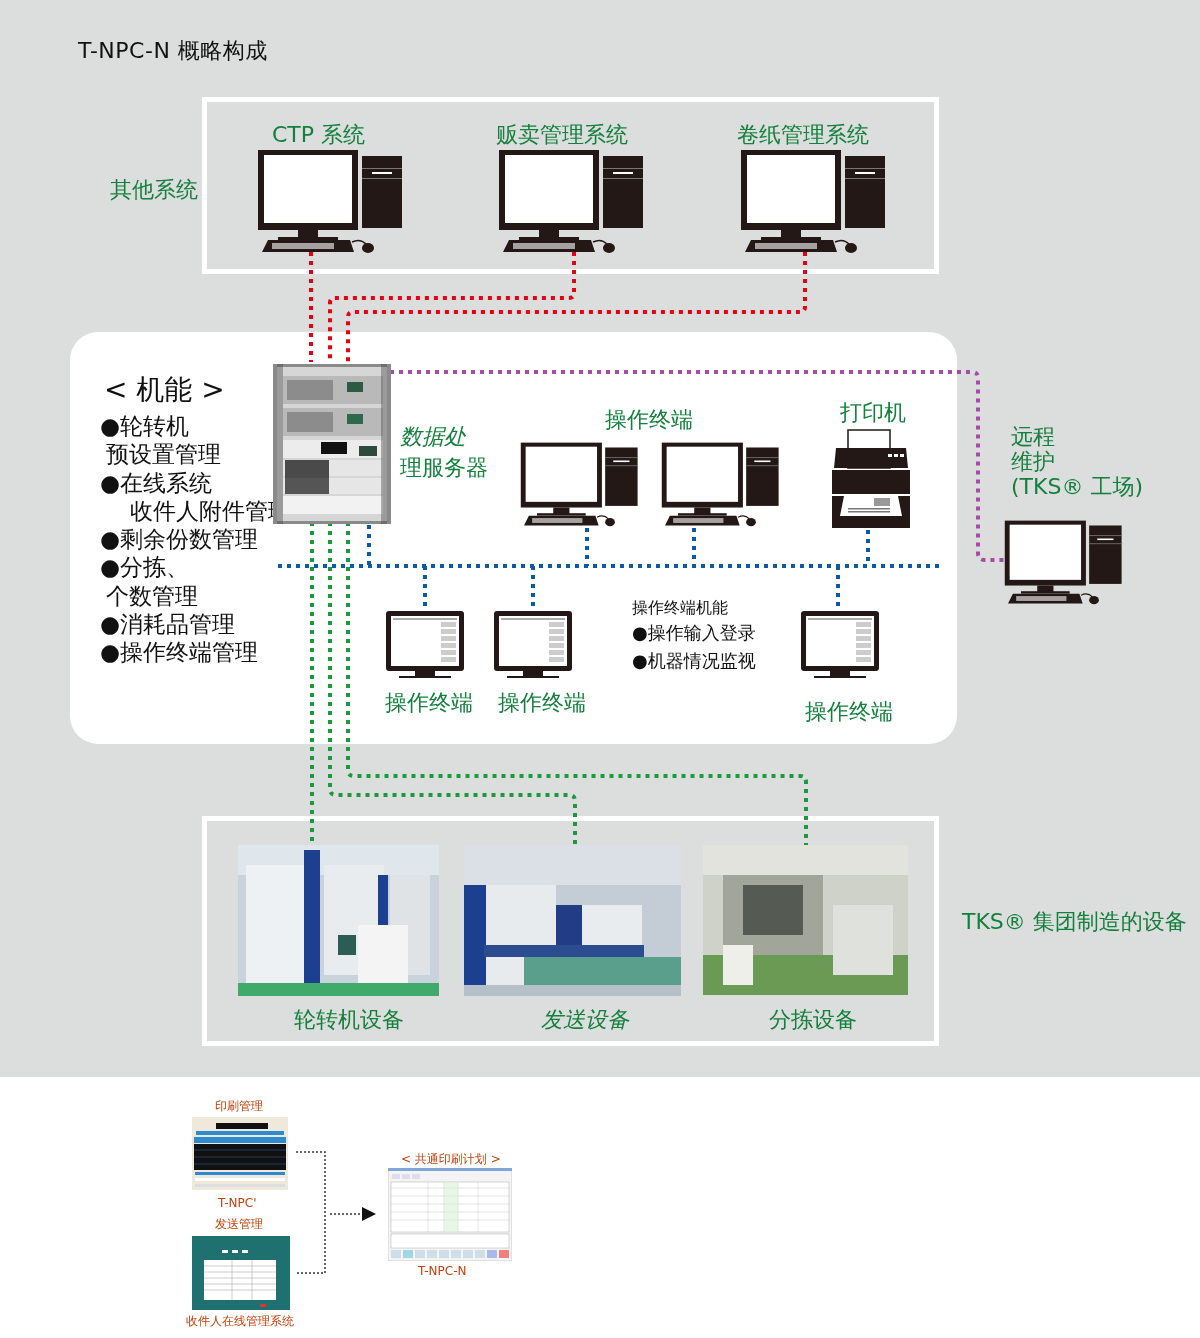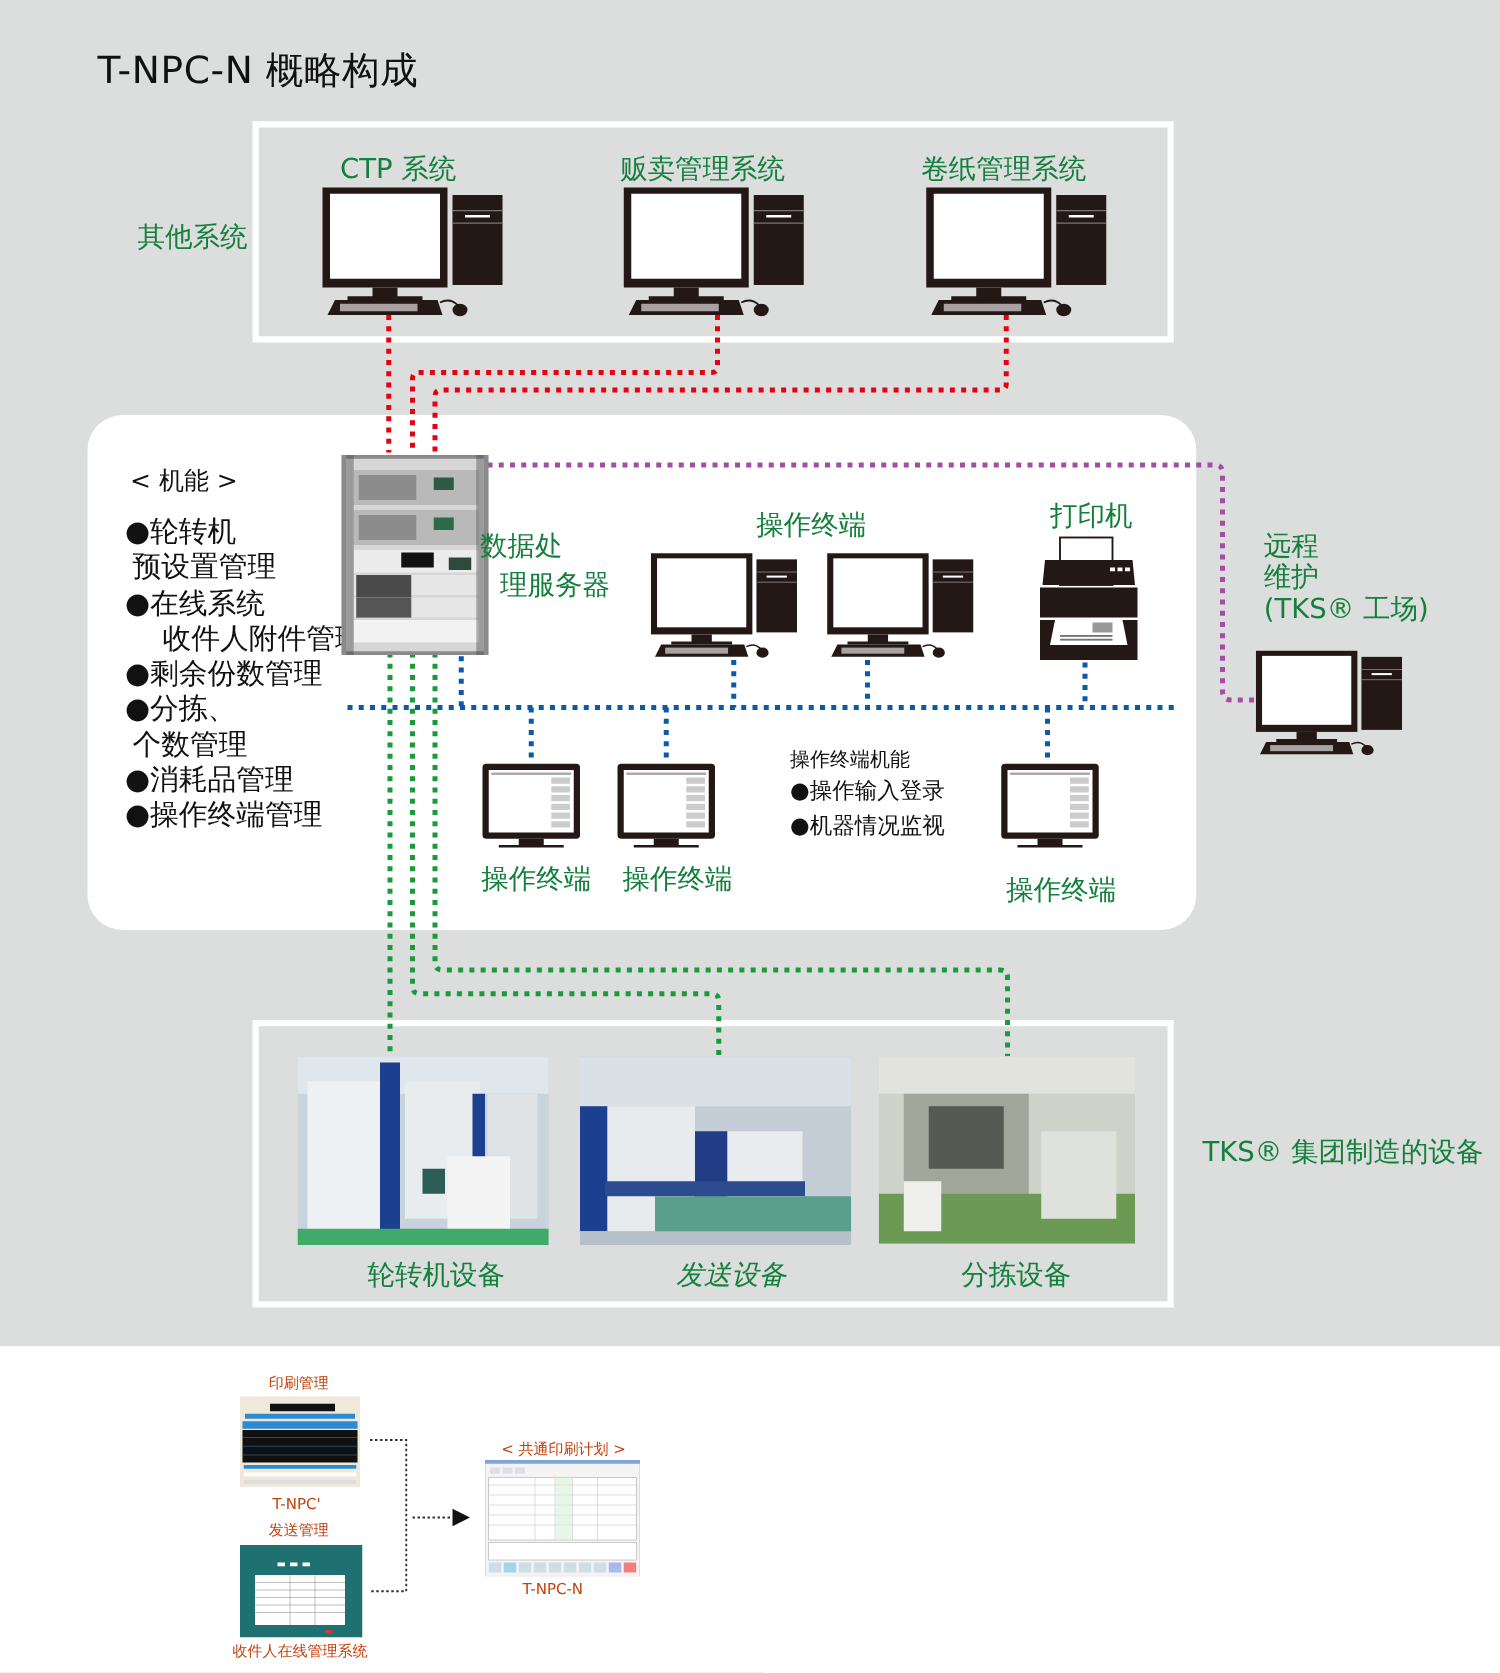--- a/index.html
+++ b/index.html
@@ -1,24 +1,24 @@
 <!DOCTYPE html>
 <html><head>
 <meta charset="utf-8">
 <style>
   html,body{margin:0;padding:0;}
   body{width:1200px;height:1338px;position:relative;background:#fff;font-family:"DejaVu Sans","Liberation Sans",sans-serif;color:#111;overflow:hidden;}
   .top-bg{position:absolute;left:0;top:0;width:1200px;height:1077px;background:#dcdddd;}
   .abs{position:absolute;}
-  .title{left:78px;top:36px;font-size:30px;letter-spacing:0.5px;color:#111;}
+  .title{left:78px;top:36px;font-size:22px;letter-spacing:0.5px;color:#111;}
   .box-frame{position:absolute;border:5px solid #fff;box-sizing:border-box;}
   .panel{position:absolute;background:#fff;border-radius:28px;}
   .lbl{position:absolute;font-size:22px;color:#15803d;white-space:nowrap;}
   .lbl-sm{position:absolute;font-size:12px;color:#c2410c;white-space:nowrap;}
-  .func-title{position:absolute;left:104px;top:371px;font-size:20px;}
+  .func-title{position:absolute;left:104px;top:371px;font-size:28px;}
   .func-list{position:absolute;left:100px;top:412px;font-size:23px;line-height:28.3px;}
   .func-list div{white-space:nowrap;}
   .ind1{padding-left:6px;}
   .ind2{padding-left:30px;}
   .opfunc{position:absolute;left:632px;top:598px;}
   .opfunc .h{font-size:16px;font-family:Liberation Serif, serif;}
   .opfunc .b{font-size:18px;line-height:28px;}
   svg.lines{position:absolute;left:0;top:0;width:1200px;height:1338px;pointer-events:none;}
 </style>
 </head>
@@ -131,21 +131,21 @@
     <rect x="48" y="78" width="26" height="12" fill="#111"></rect>
     <rect x="86" y="82" width="18" height="10" fill="#2e4a3c"></rect>
   <rect x="10" y="96" width="100" height="16" fill="#e6e6e6"></rect>
     <rect x="12" y="96" width="44" height="34" fill="#4a4a4a"></rect>
   <rect x="10" y="114" width="100" height="16" fill="#e6e6e6"></rect>
     <rect x="12" y="114" width="44" height="16" fill="#555"></rect>
   <rect x="10" y="132" width="100" height="18" fill="#f2f2f2"></rect>
   <rect x="4" y="0" width="6" height="160" fill="#444" opacity=".4"></rect>
     <rect x="108" y="0" width="6" height="160" fill="#444" opacity=".4"></rect>
 </svg>
-<div class="lbl" style="left:384px;top:422px;">数据处</div>
+<div class="lbl" style="left:400px;top:422px;font-style:italic;">数据处</div>
 <div class="lbl" style="left:400px;top:453px;">理服务器</div>
 
 <div class="lbl" style="left:605px;top:405px;">操作终端</div>
 <svg class="abs" style="left:519px;top:441px;" width="122" height="86" viewBox="0 0 150 106">
   <rect x="2" y="2" width="100" height="80" fill="#231815"></rect>
     <rect x="8" y="7" width="88" height="68" fill="#fff"></rect>
   <rect x="42" y="82" width="20" height="8" fill="#231815"></rect>
     <rect x="22" y="89" width="60" height="3" fill="#231815"></rect>
   <rect x="106" y="8" width="40" height="72" fill="#231815"></rect>
     <rect x="116" y="24" width="20" height="2" fill="#fff"></rect>

